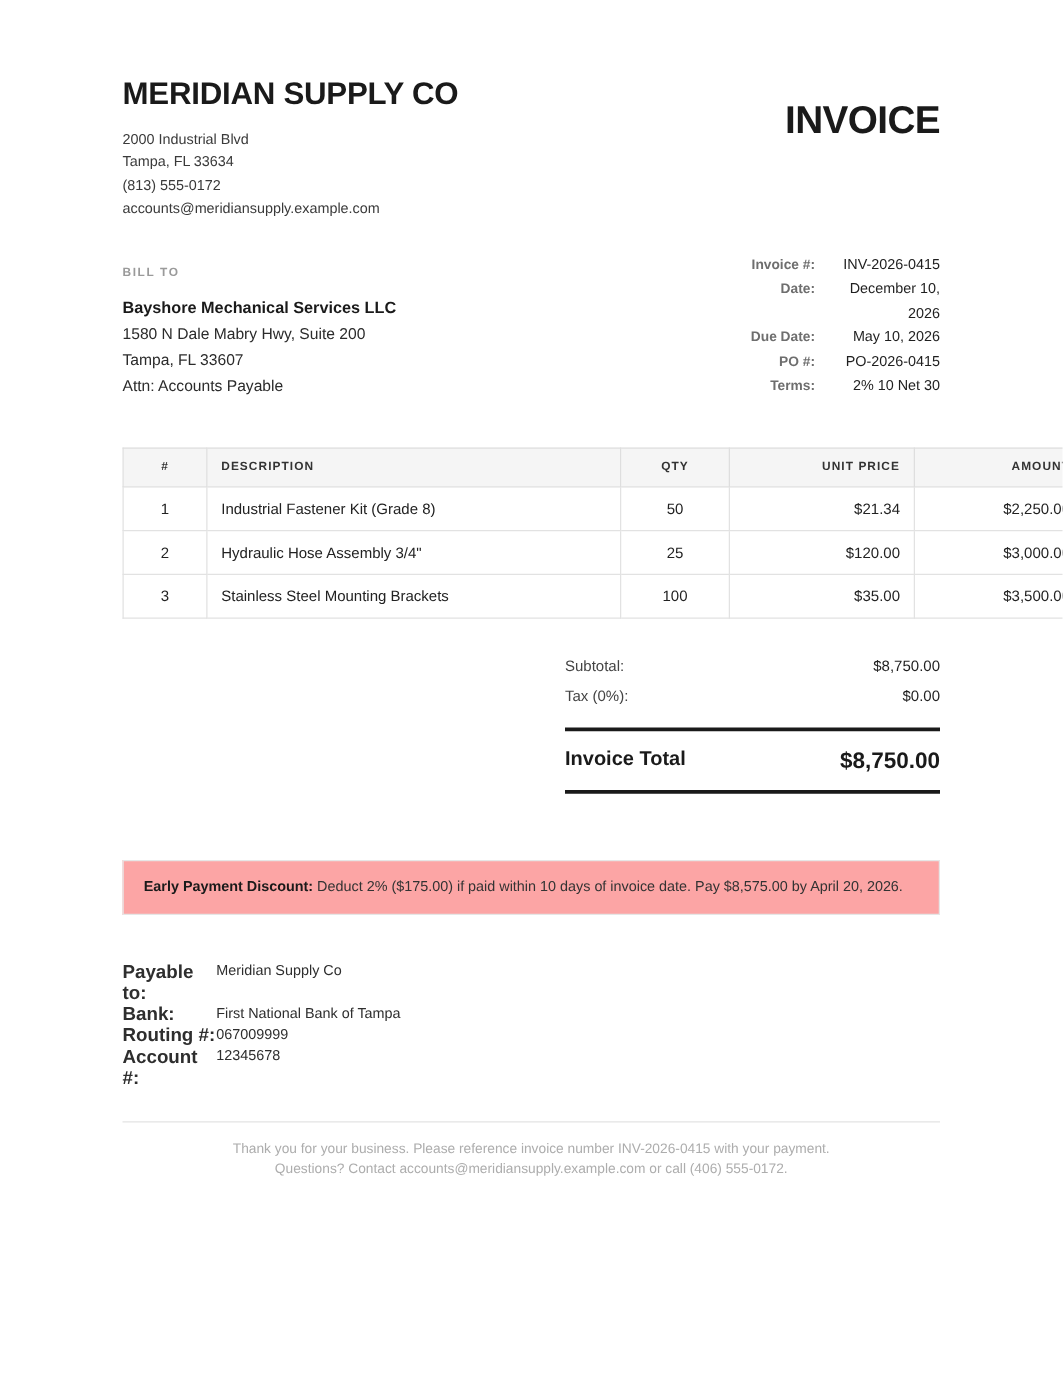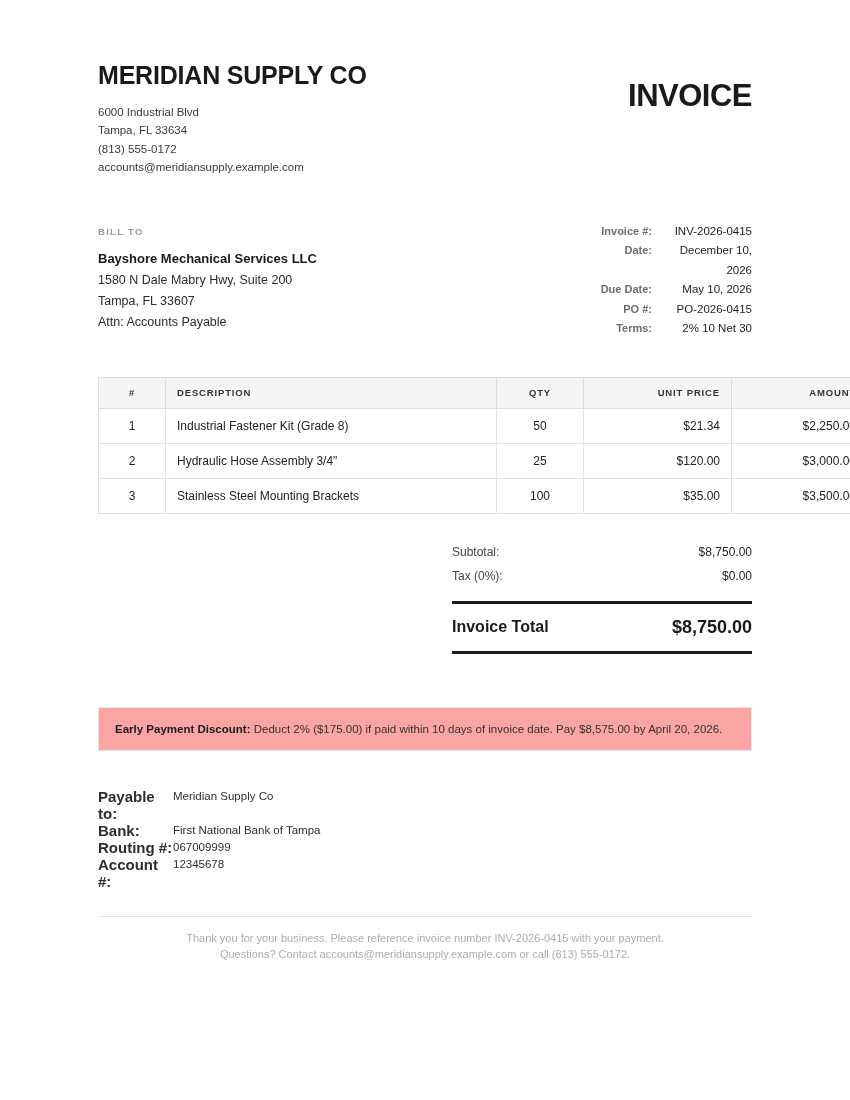--- a/index.html
+++ b/index.html
@@ -49,22 +49,22 @@
     color: #1a1a1a;
     line-height: 1;
     padding-top: 18px;
     white-space: nowrap;
   }
 
   
   .midsection {
     display: flex;
     justify-content: space-between;
-    align-items: center;
-    margin-top: 43px;
+    align-items: flex-end;
+    margin-top: 24px;
   }
   .section-label {
     font-size: 9.5px;
     font-weight: bold;
     letter-spacing: 1.3px;
     color: #9a9a9a;
     text-transform: uppercase;
     margin-bottom: 11px;
   }
   .bill-name {
@@ -211,21 +211,21 @@
   }
 </style>
 </head>
 <body>
 
 <div class="page">
 
   <div class="header">
     <div>
       <div class="company-name">MERIDIAN SUPPLY CO</div>
-      <div class="company-line">6000 Industrial Blvd</div>
+      <div class="company-line">2000 Industrial Blvd</div>
       <div class="company-line">Tampa, FL 33634</div>
       <div class="company-line">(813) 555-0172</div>
       <div class="company-line">accounts@meridiansupply.example.com</div>
     </div>
     <div class="invoice-word">INVOICE</div>
   </div>
 
   <div class="midsection">
     <div>
       <div class="section-label">BILL TO</div>
@@ -329,16 +329,16 @@
     <div class="remit-row">
       <div class="remit-label">Account #:</div>
       <div class="remit-value">12345678</div>
     </div>
   </div>
 
   <hr class="divider">
 
   <div class="footer">
     <div>Thank you for your business. Please reference invoice number INV-2026-0415 with your payment.</div>
-    <div>Questions? Contact accounts@meridiansupply.example.com or call (813) 555-0172.</div>
+    <div>Questions? Contact accounts@meridiansupply.example.com or call (406) 555-0172.</div>
   </div>
 
 </div>
 
 </body></html>

